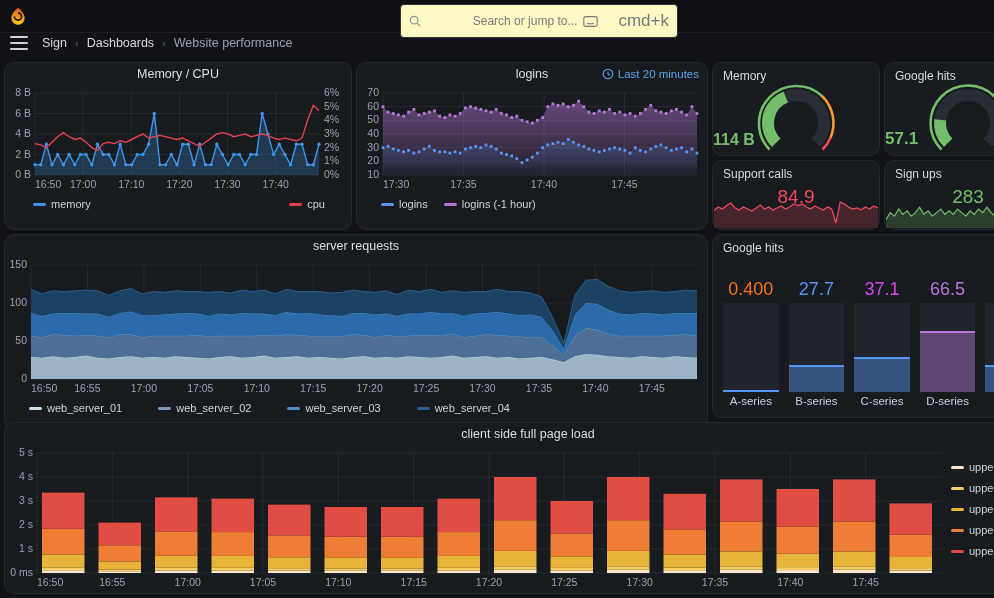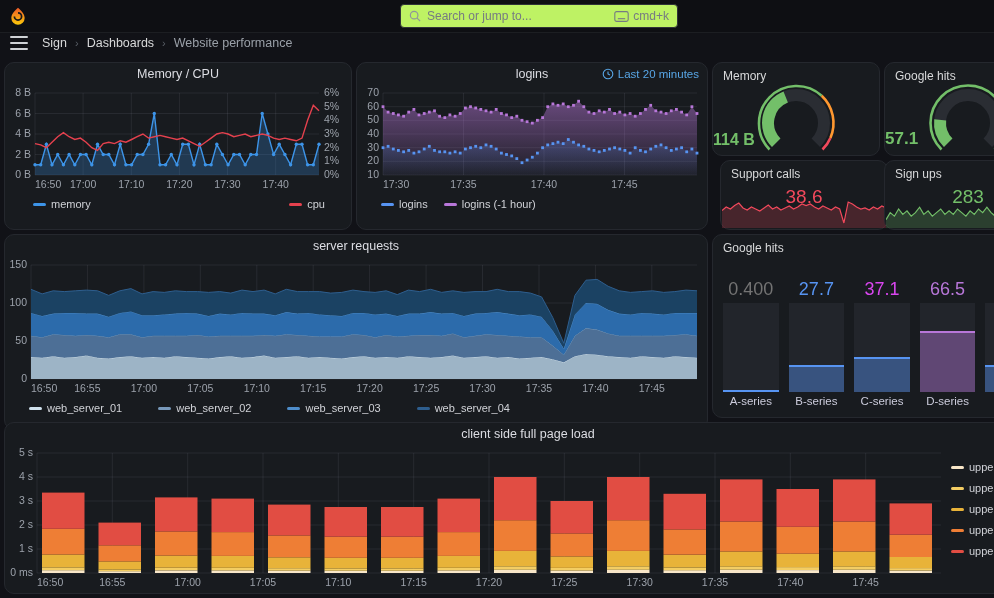--- a/index.html
+++ b/index.html
@@ -4,23 +4,23 @@
 <style>
   html,body{margin:0;padding:0;}
   body{
     width:994px;height:598px;overflow:hidden;position:relative;
     background:#111217;color:#d8d9da;
     font-family:"Liberation Sans",sans-serif;
   }
   
   .topnav{position:absolute;top:0;left:0;width:994px;height:32px;background:#0e0f13;border-bottom:1px solid #1c1e22;}
   .logo{position:absolute;left:8px;top:6px;width:20px;height:20px;cursor:pointer;}
-  .searchbox{position:absolute;left:400px;top:4px;width:278px;height:24px;background:#bef264;border:1px solid #2f3237;border-radius:4px;display:flex;align-items:center;padding:0 8px;gap:6px;box-sizing:border-box;cursor:text;}
+  .searchbox{position:absolute;left:400px;top:4px;width:278px;height:34px;background:#fef9c3;border:1px solid #2f3237;border-radius:4px;display:flex;align-items:center;padding:0 8px;gap:6px;box-sizing:border-box;cursor:text;text-align:right;}
   .search-ph{color:#767b82;font-size:12px;flex:1;white-space:nowrap;}
-  .shortcut{color:#767b82;font-size:12px;display:flex;align-items:center;gap:4px;white-space:nowrap;}
+  .shortcut{color:#767b82;font-size:17px;display:flex;align-items:center;gap:20px;white-space:nowrap;}
   
   .breadcrumbs{position:absolute;top:32px;left:0;width:994px;height:22px;display:flex;align-items:center;padding-left:10px;gap:8px;font-size:12.5px;}
   .hamburger{width:18px;height:14px;display:flex;flex-direction:column;justify-content:space-between;cursor:pointer;margin-right:6px;}
   .hamburger span{display:block;height:2px;background:#cfd2d6;border-radius:1px;}
   .crumb{color:#d8d9da;cursor:pointer;}
   .crumb.last{color:#9aa0a8;}
   .crumb-sep{color:#5a6068;font-size:11px;}
   
   .panel{position:absolute;background:#181b1f;border:1px solid #25282e;border-radius:10px;box-sizing:border-box;}
   .p-title{height:22px;display:flex;align-items:center;justify-content:center;font-size:12.5px;color:#dcdde3;font-weight:500;cursor:pointer;}
@@ -392,23 +392,23 @@
   <div class="gauge-wrap">
     <svg id="ggauge-svg" width="120" height="70">
         <path d="M40.2,59.8 A28,28 0 1 1 79.8,59.8" stroke="#2a2d33" stroke-width="12" fill="none"></path>
         <path d="M40.2,59.8 A28,28 0 0 1 32.2,36.9" stroke="#73bf69" stroke-width="12" fill="none"></path>
         <path d="M33.5,66.5 A37.5,37.5 0 1 1 86.5,66.5" stroke="#73bf69" stroke-width="2.6" fill="none"></path>
       </svg>
     <div class="gauge-value" style="color:#73bf69;font-size:17px;">57.1</div>
   </div>
 </div>
 
-<div class="panel" style="left:712px;top:160px;width:168px;height:70px;margin-left:8px;">
+<div class="panel" style="left:712px;top:160px;width:168px;height:70px;">
   <div class="p-title-left">Support calls</div>
-  <div class="stat-value" style="color:#f2495c;bottom:21px;">38.6</div>
+  <div class="stat-value" style="color:#f2495c;bottom:21px;">84.9</div>
   <svg class="spark" id="support-spark" width="164" height="30">
       <path d="M0,30 L0.0,12.5 L4.2,9.0 L8.4,11.0 L12.6,7.5 L16.8,5.0 L21.0,10.0 L25.2,12.0 L29.4,9.0 L33.6,11.0 L37.8,13.0 L42.1,10.0 L46.3,7.0 L50.5,11.0 L54.7,9.0 L58.9,12.0 L63.1,10.0 L67.3,8.0 L71.5,11.0 L75.7,9.0 L79.9,6.0 L84.1,7.5 L88.3,6.0 L92.5,9.0 L96.7,11.0 L100.9,8.0 L105.1,10.0 L109.3,12.0 L113.5,9.0 L117.7,11.0 L121.9,25.0 L126.2,4.0 L130.4,6.0 L134.6,9.0 L138.8,11.0 L143.0,10.0 L147.2,12.0 L151.4,9.0 L155.6,11.0 L159.8,8.0 L164.0,10.0 L164,30 Z" fill="rgba(242,73,92,0.22)"></path>
       <polyline points="0.0,12.5 4.2,9.0 8.4,11.0 12.6,7.5 16.8,5.0 21.0,10.0 25.2,12.0 29.4,9.0 33.6,11.0 37.8,13.0 42.1,10.0 46.3,7.0 50.5,11.0 54.7,9.0 58.9,12.0 63.1,10.0 67.3,8.0 71.5,11.0 75.7,9.0 79.9,6.0 84.1,7.5 88.3,6.0 92.5,9.0 96.7,11.0 100.9,8.0 105.1,10.0 109.3,12.0 113.5,9.0 117.7,11.0 121.9,25.0 126.2,4.0 130.4,6.0 134.6,9.0 138.8,11.0 143.0,10.0 147.2,12.0 151.4,9.0 155.6,11.0 159.8,8.0 164.0,10.0" fill="none" stroke="#f2495c" stroke-width="1.2"></polyline>
     </svg>
 </div>
 
 <div class="panel" style="left:884px;top:160px;width:168px;height:70px;">
   <div class="p-title-left">Sign ups</div>
   <div class="stat-value" style="color:#73bf69;bottom:21px;">283</div>
   <svg class="spark" id="signups-spark" width="164" height="30">
@@ -478,21 +478,21 @@
         <span class="swatch" style="background:#2e5e8e"></span>
         <span>web_server_04</span>
       </span>
     </div>
 </div>
 
 <div class="panel" style="left:712px;top:234px;width:340px;height:184px;">
   <div class="p-title-left">Google hits</div>
   <div class="gb-grid" id="gb-grid">
     <div class="gb-col">
-      <div class="gb-value" style="color:#737373">0.400</div>
+      <div class="gb-value" style="color:#f97316">0.400</div>
       <div class="gb-bar">
         <div class="gb-fill" style="height:calc(0.4% + 2px);background:rgba(87,148,242,0.42);border-top:2px solid #5794f2"></div>
       </div>
       <div class="gb-label">A-series</div>
     </div>
     <div class="gb-col">
       <div class="gb-value" style="color:#5794f2">27.7</div>
       <div class="gb-bar">
         <div class="gb-fill" style="height:calc(27.7% + 2px);background:rgba(87,148,242,0.42);border-top:2px solid #5794f2"></div>
       </div>

